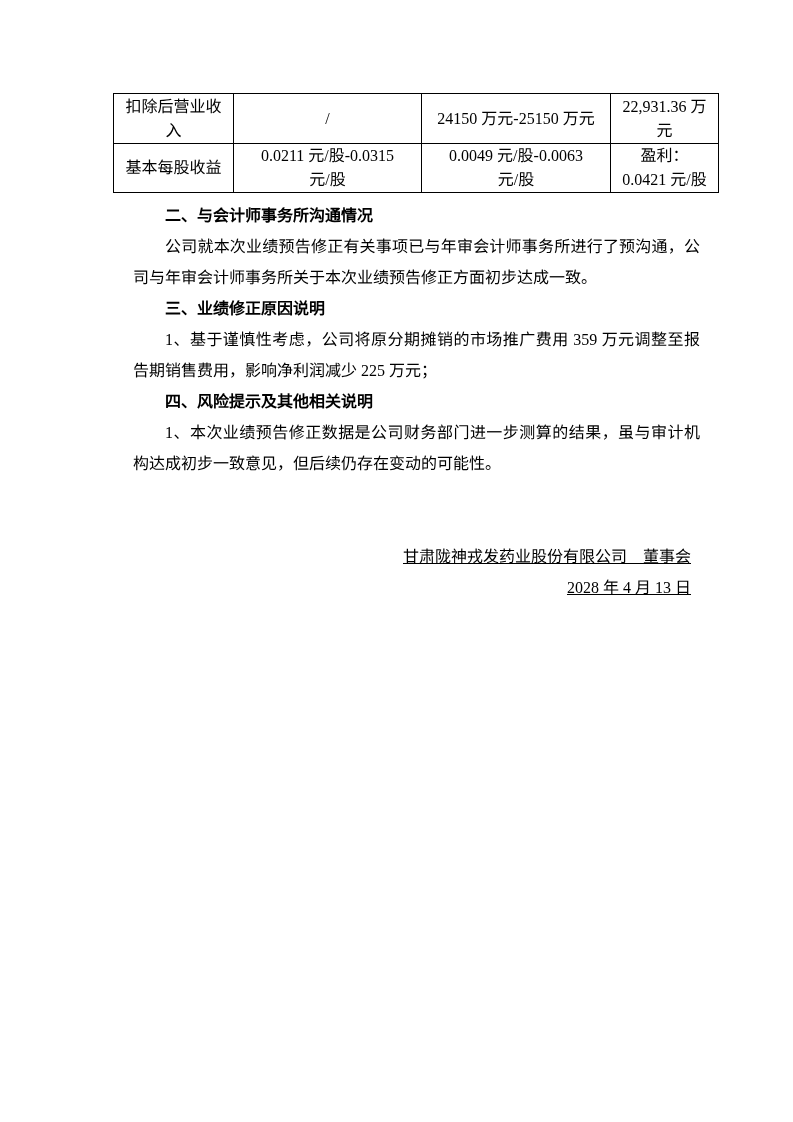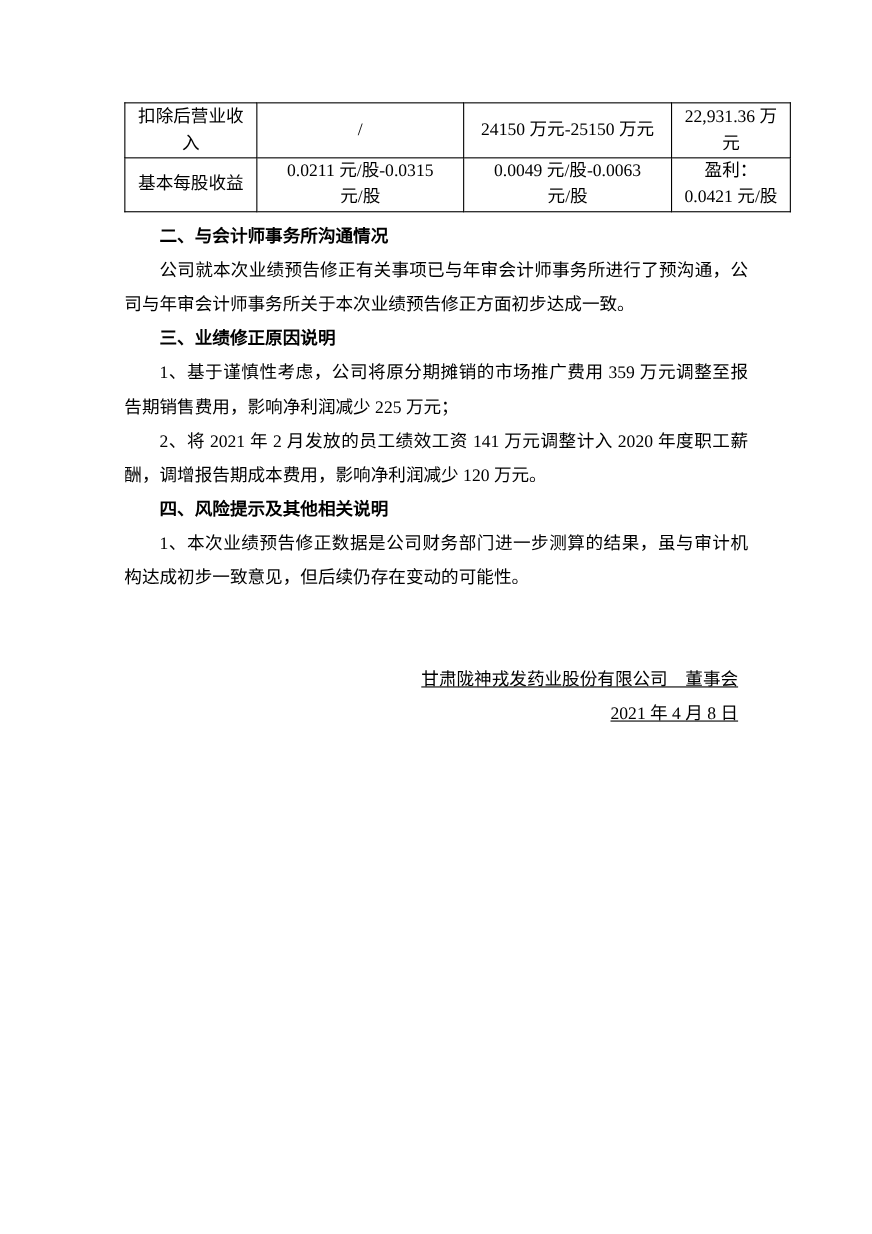--- a/index.html
+++ b/index.html
@@ -36,20 +36,21 @@
   }
   table.fin tr.r1 { height: 50px; }
   table.fin tr.r2 { height: 47px; }
 
   .text {
     width: 567px;
     margin-top: 7px;
     font-size: 16px;
     line-height: 31px;
     text-align: justify;
+    margin-left: 20px;
   }
   .text h3 {
     font-size: 16px;
     font-weight: bold;
     text-indent: 2em;
   }
   .text p { text-indent: 2em; }
   .text p.closing { margin-top: 31px; }
   .sig {
     margin-top: 62px;
@@ -90,25 +91,24 @@
       </tr>
     </tbody>
   </table>
 
   <div class="text">
     <h3>二、与会计师事务所沟通情况</h3>
     <p>公司就本次业绩预告修正有关事项已与年审会计师事务所进行了预沟通，公司与年审会计师事务所关于本次业绩预告修正方面初步达成一致。</p>
 
     <h3>三、业绩修正原因说明</h3>
     <p>1、基于谨慎性考虑，公司将原分期摊销的市场推广费用 359 万元调整至报告期销售费用，影响净利润减少 225 万元；</p>
-    <p>2、将 2021 年 2 月发放的员工绩效工资 141 万元调整计入 2020 年度职工薪酬，调增报告期成本费用，影响净利润减少 120 万元。</p>
 
     <h3>四、风险提示及其他相关说明</h3>
     <p>1、本次业绩预告修正数据是公司财务部门进一步测算的结果，虽与审计机构达成初步一致意见，但后续仍存在变动的可能性。</p>
 
 
     <div class="sig">
       <p>甘肃陇神戎发药业股份有限公司　董事会</p>
-      <p>2021 年 4 月 8 日</p>
+      <p>2028 年 4 月 13 日</p>
     </div>
   </div>
 
 </div>
 
 </body></html>

